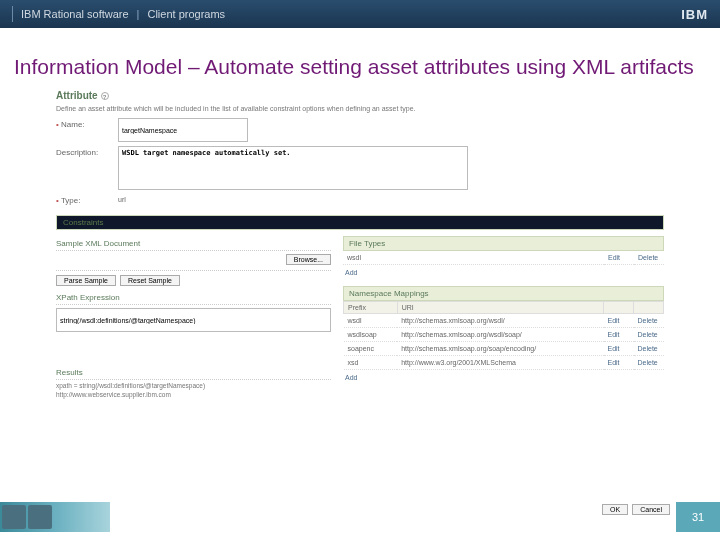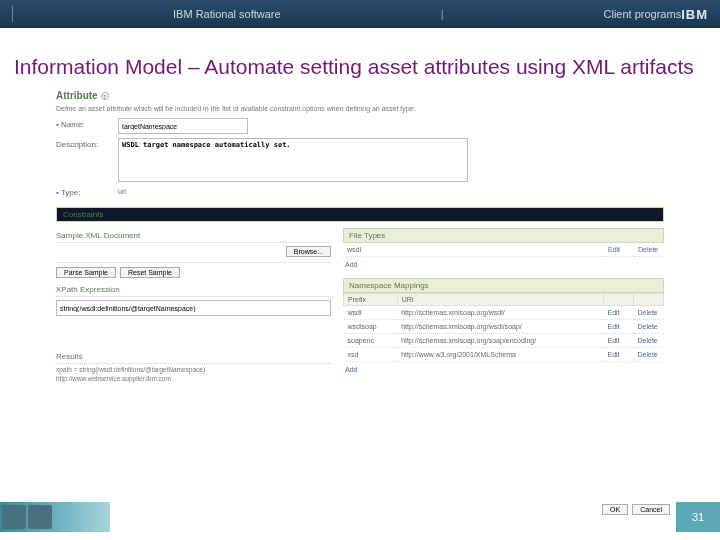--- a/index.html
+++ b/index.html
@@ -1,36 +1,36 @@
 <!DOCTYPE html>
 <html><head>
 <meta charset="utf-8">
 <style>
   * { box-sizing: border-box; margin: 0; padding: 0; }
   body { width: 720px; height: 540px; font-family: Arial, sans-serif; background: #fff; position: relative; overflow: hidden; }
   
   .header { height: 28px; background: linear-gradient(#2a4d6e, #1a3550); display: flex; align-items: center; padding: 0 12px; color: #d0d8e0; font-size: 11px; }
-  .header-left { flex: 1; display: flex; align-items: center; gap: 8px; justify-content: space-between; }
+  .header-left { flex: 1; display: flex; align-items: center; gap: 8px; }
   .header-divider { width: 1px; height: 16px; background: #6a8aa8; }
   .header-divider2 { color: #8aa8c4; }
   .ibm-logo { font-weight: bold; letter-spacing: 1px; font-size: 13px; color: #e0e8f0; }
   
   .slide-title { font-size: 21px; color: #701a75; padding: 26px 14px 8px; line-height: 1.25; }
   
   .content { padding: 0 56px 0 56px; font-size: 8px; color: #555; }
   
   .section-head { color: #5b7a5b; font-weight: bold; font-size: 10px; padding: 2px 0; }
   .help-icon { display: inline-block; width: 8px; height: 8px; border: 1px solid #aaa; border-radius: 50%; text-align: center; font-size: 6px; line-height: 8px; color: #888; margin-left: 3px; }
   
   .desc-line { font-size: 7px; color: #777; margin: 2px 0 6px; }
   
   .field-row { display: flex; align-items: flex-start; margin: 4px 0; }
   .field-label { width: 62px; color: #666; font-size: 8px; padding-top: 2px; }
   .field-label.req::before { content: "• "; color: #c05050; }
-  .text-input { border: 1px solid #bbb; height: 16px; padding: 0 3px; font-size: 7px; width: 130px; background: #fff; }
+  .text-input { border: 1px solid #bbb; height: 24px; padding: 0 3px; font-size: 7px; width: 130px; background: #fff; }
   .textarea-input { border: 1px solid #bbb; width: 350px; height: 44px; padding: 2px 3px; font-size: 7px; background: #fff; resize: none; font-weight: bold; }
   
   .constraints-bar { background: #0f172a; border: 1px solid #cdd8b8; padding: 2px 6px; color: #5b7a4b; font-size: 8px; margin: 10px 0 6px; }
   
   .two-col { display: flex; gap: 12px; }
   .left-col { flex: 0 0 275px; }
   .right-col { flex: 1; }
   
   .subsec-head { color: #5b7a5b; font-size: 8px; padding: 3px 0 2px; border-bottom: 1px dotted #ccc; }
   .subsec-head.green-bar { background: #e8eed8; border: 1px solid #cdd8b8; padding: 2px 5px; border-bottom: 1px solid #cdd8b8; }

